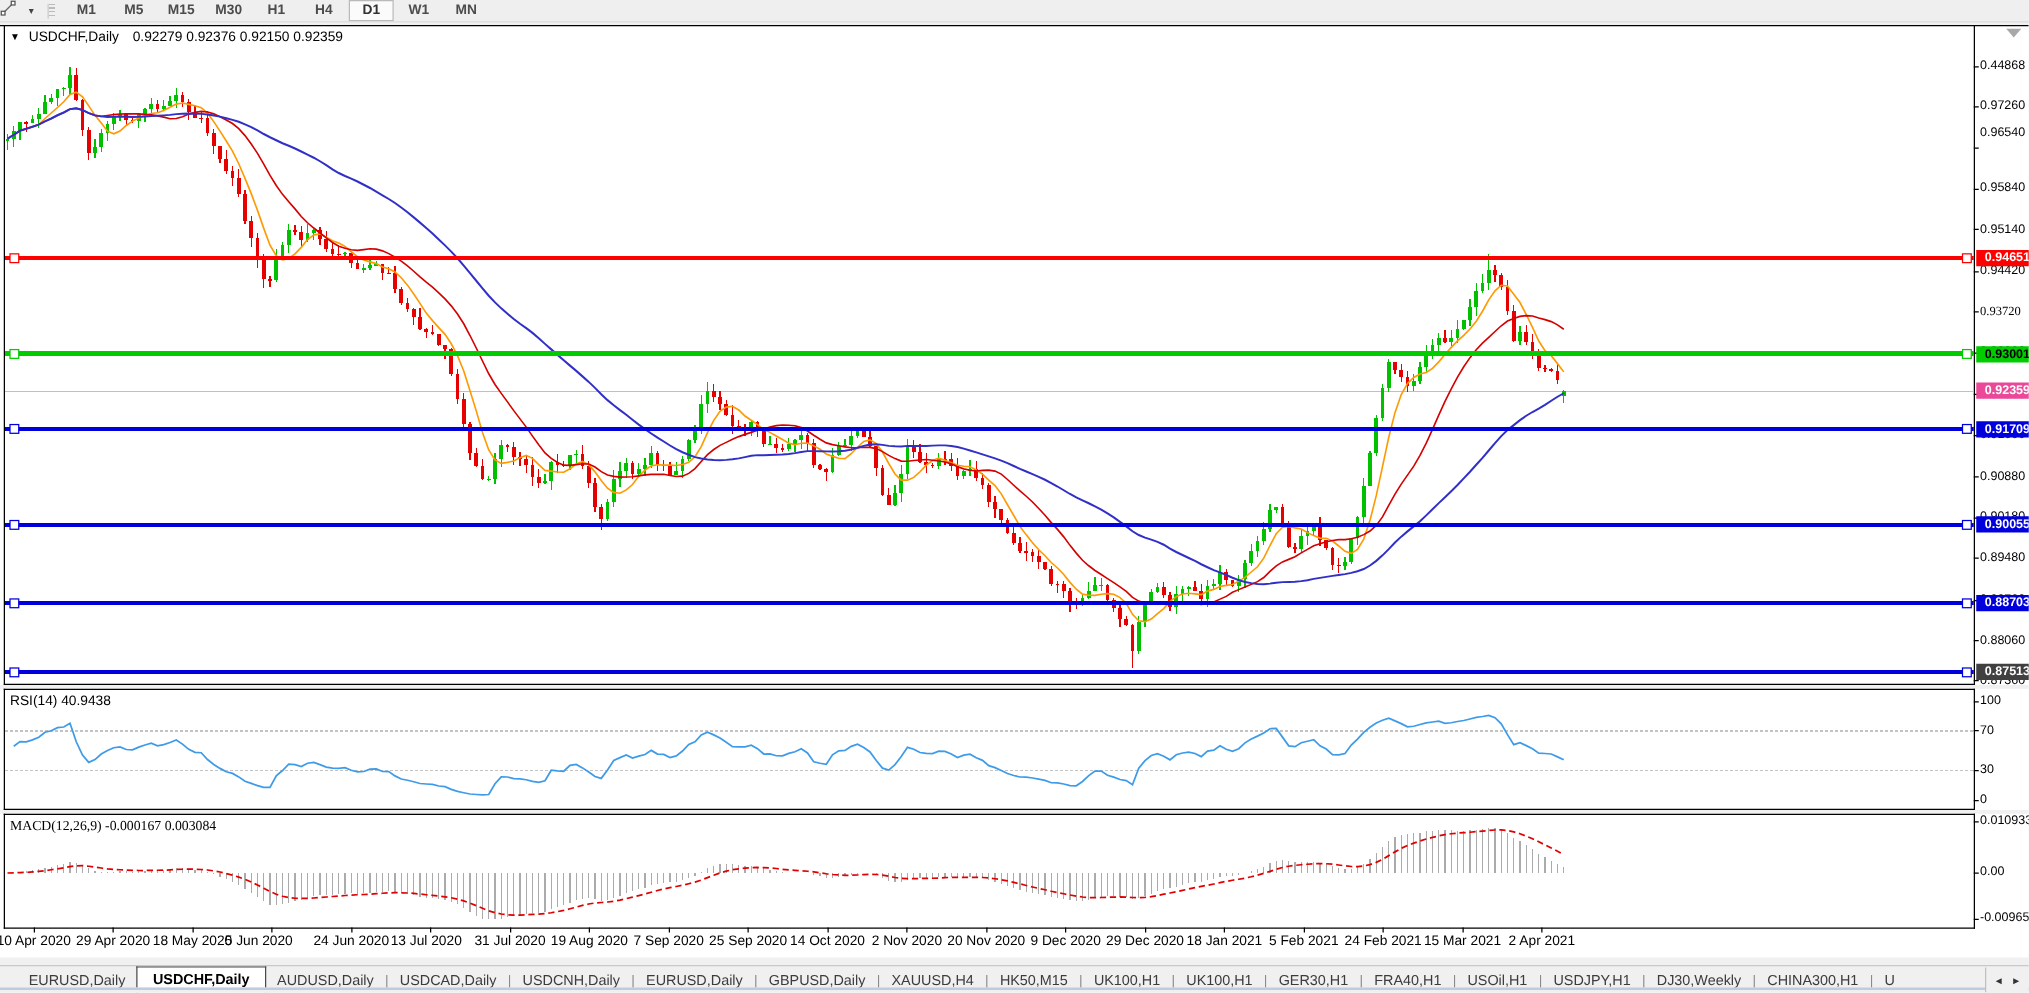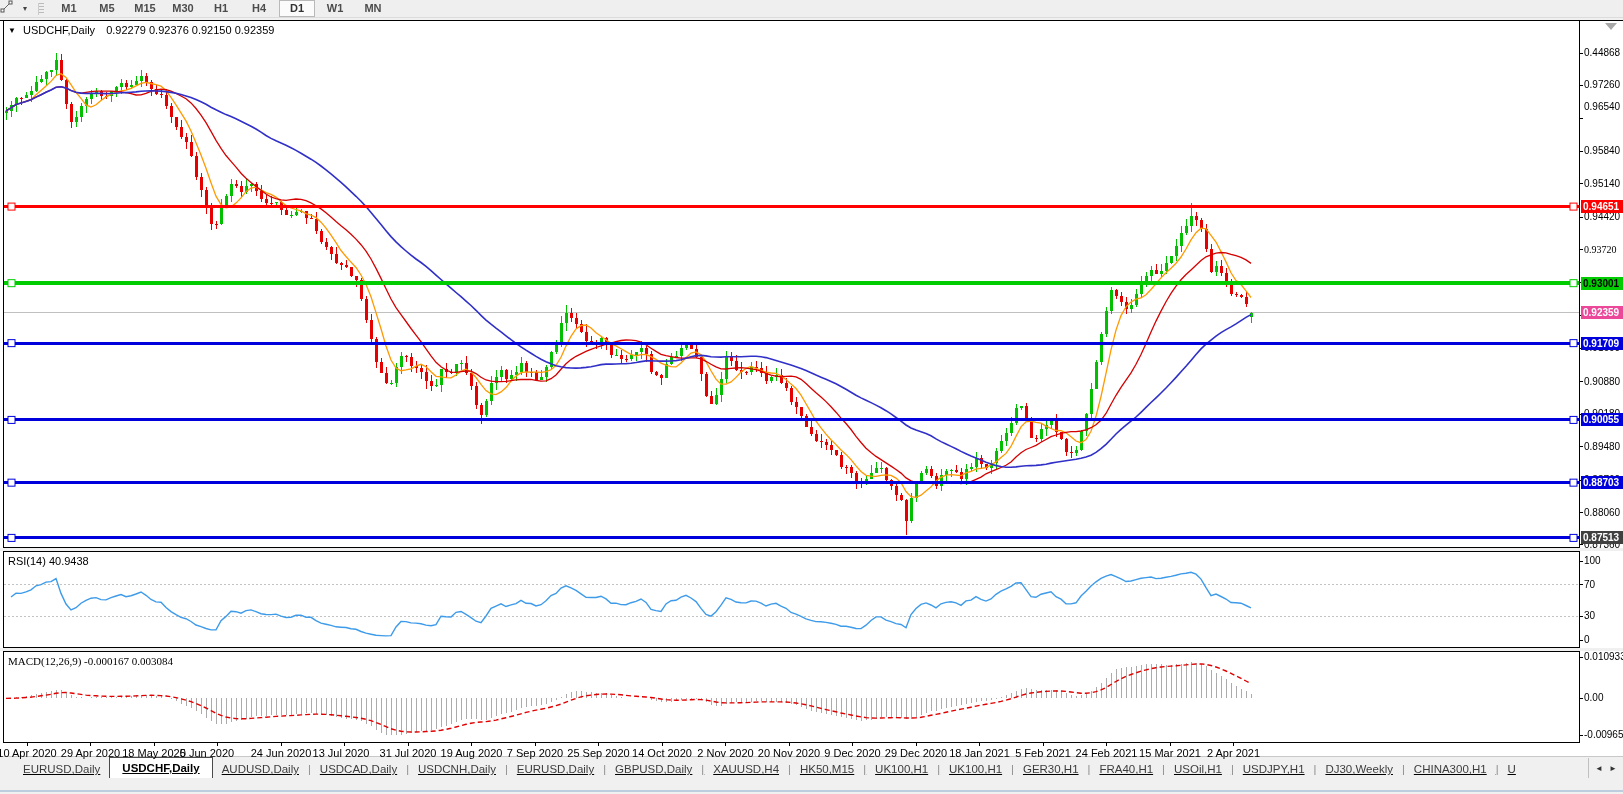--- a/index.html
+++ b/index.html
@@ -39,37 +39,37 @@
   .sepline{position:absolute;left:3px;width:1577px;height:1px;background:#000;z-index:5;}
   .sepgap{position:absolute;left:0px;width:1623px;height:3px;background:#f0f0f0;z-index:5;}
   svg{position:absolute;left:0;top:0;}
   .axis-label{
     position:absolute;left:1584px;width:40px;height:12px;line-height:12px;
     font-size:10px;color:#000;z-index:10;white-space:nowrap;
   }
   .axis-dash{position:absolute;left:1579px;width:4px;height:1px;background:#000;z-index:10;}
   .tag{
     position:absolute;left:1581px;width:41px;height:13px;line-height:13px;
-    font-size:10px;font-weight:bold;padding-left:2px;z-index:20;white-space:nowrap;
+    font-size:10px;font-weight:bold;padding-left:2px;z-index:20;white-space:nowrap;text-align:right;
   }
   .time-label{
     position:absolute;top:727px;width:84px;text-align:center;
     font-size:11px;color:#000;white-space:nowrap;z-index:10;
   }
   .time-tick{position:absolute;top:722px;width:1px;height:4px;background:#000;z-index:10;}
   .corner-marker{
     position:absolute;left:1605px;top:3px;width:0;height:0;z-index:25;
     border-left:6px solid transparent;border-right:6px solid transparent;
     border-top:7px solid #a8a8a8;
   }
   
   .tab-bar{
-    position:absolute;left:0;top:756px;width:1623px;height:21px;
+    position:absolute;left:0;top:772px;width:1623px;height:21px;
     background:#f0f0f0;border-top:1px solid #c8c8c8;
-    display:flex;align-items:flex-end;overflow:hidden;white-space:nowrap;text-decoration:underline;
+    display:flex;align-items:flex-end;overflow:hidden;white-space:nowrap;
   }
   .tab{
     display:inline-block;height:17px;line-height:17px;padding:0 9px;
     font-size:11.5px;color:#3c3c3c;cursor:default;
   }
   .tab.active{
     background:#fff;border:1px solid #4a4a4a;border-bottom:none;
     font-weight:bold;color:#000;height:20px;line-height:20px;padding:0 12px;
   }
   .tab-sep{color:#8a8a8a;font-size:11px;display:inline-block;height:17px;line-height:17px;}

